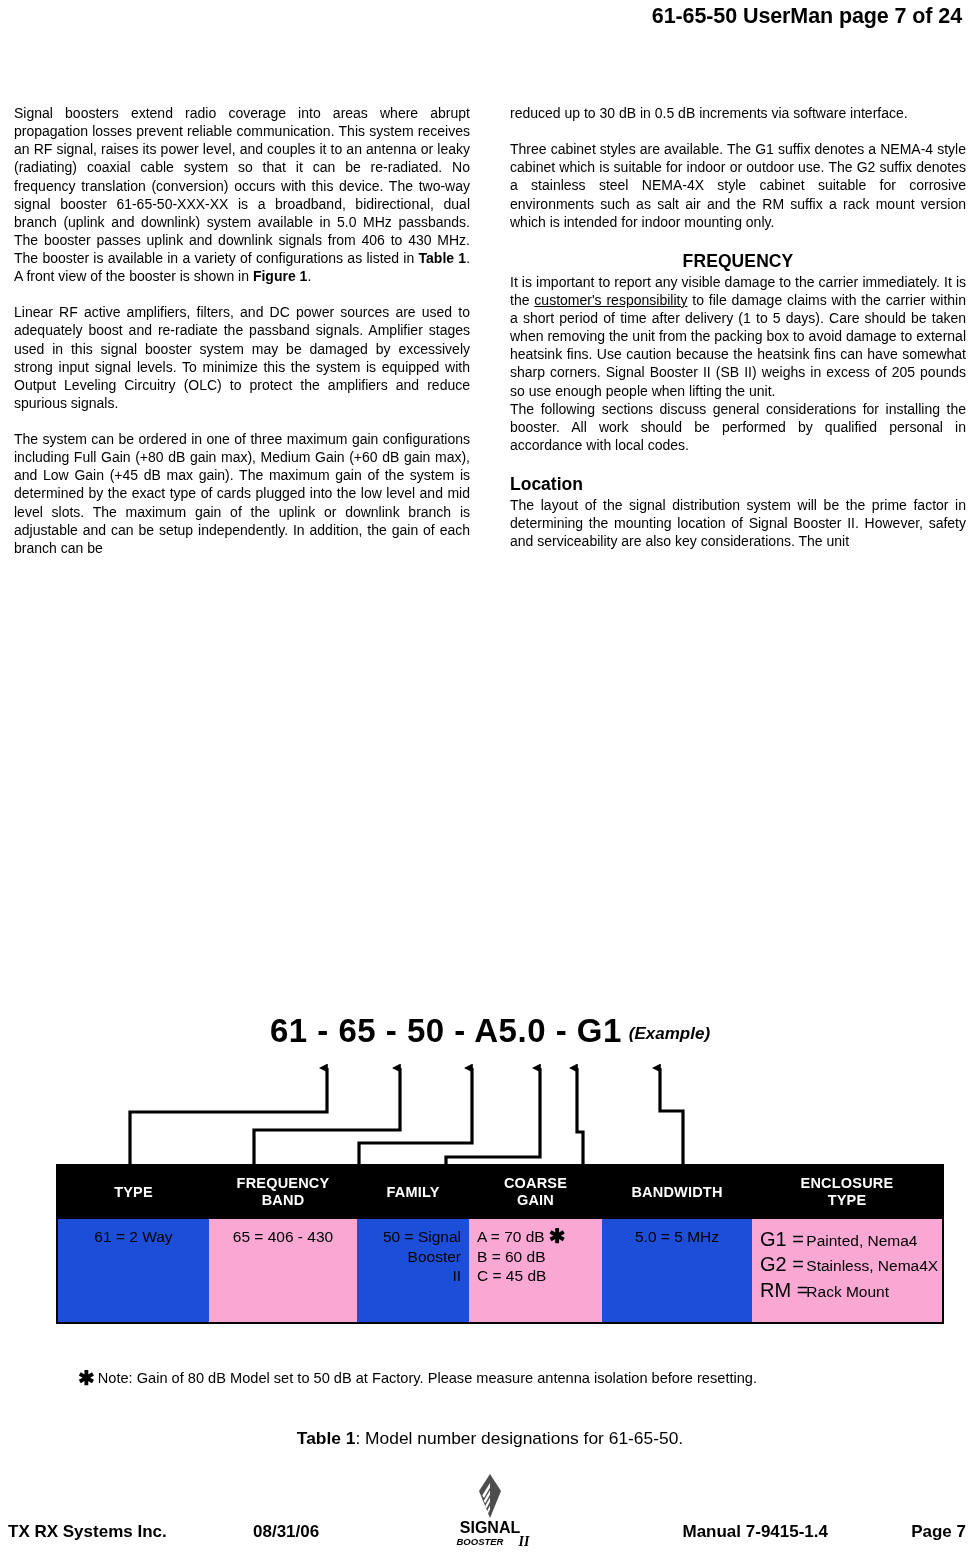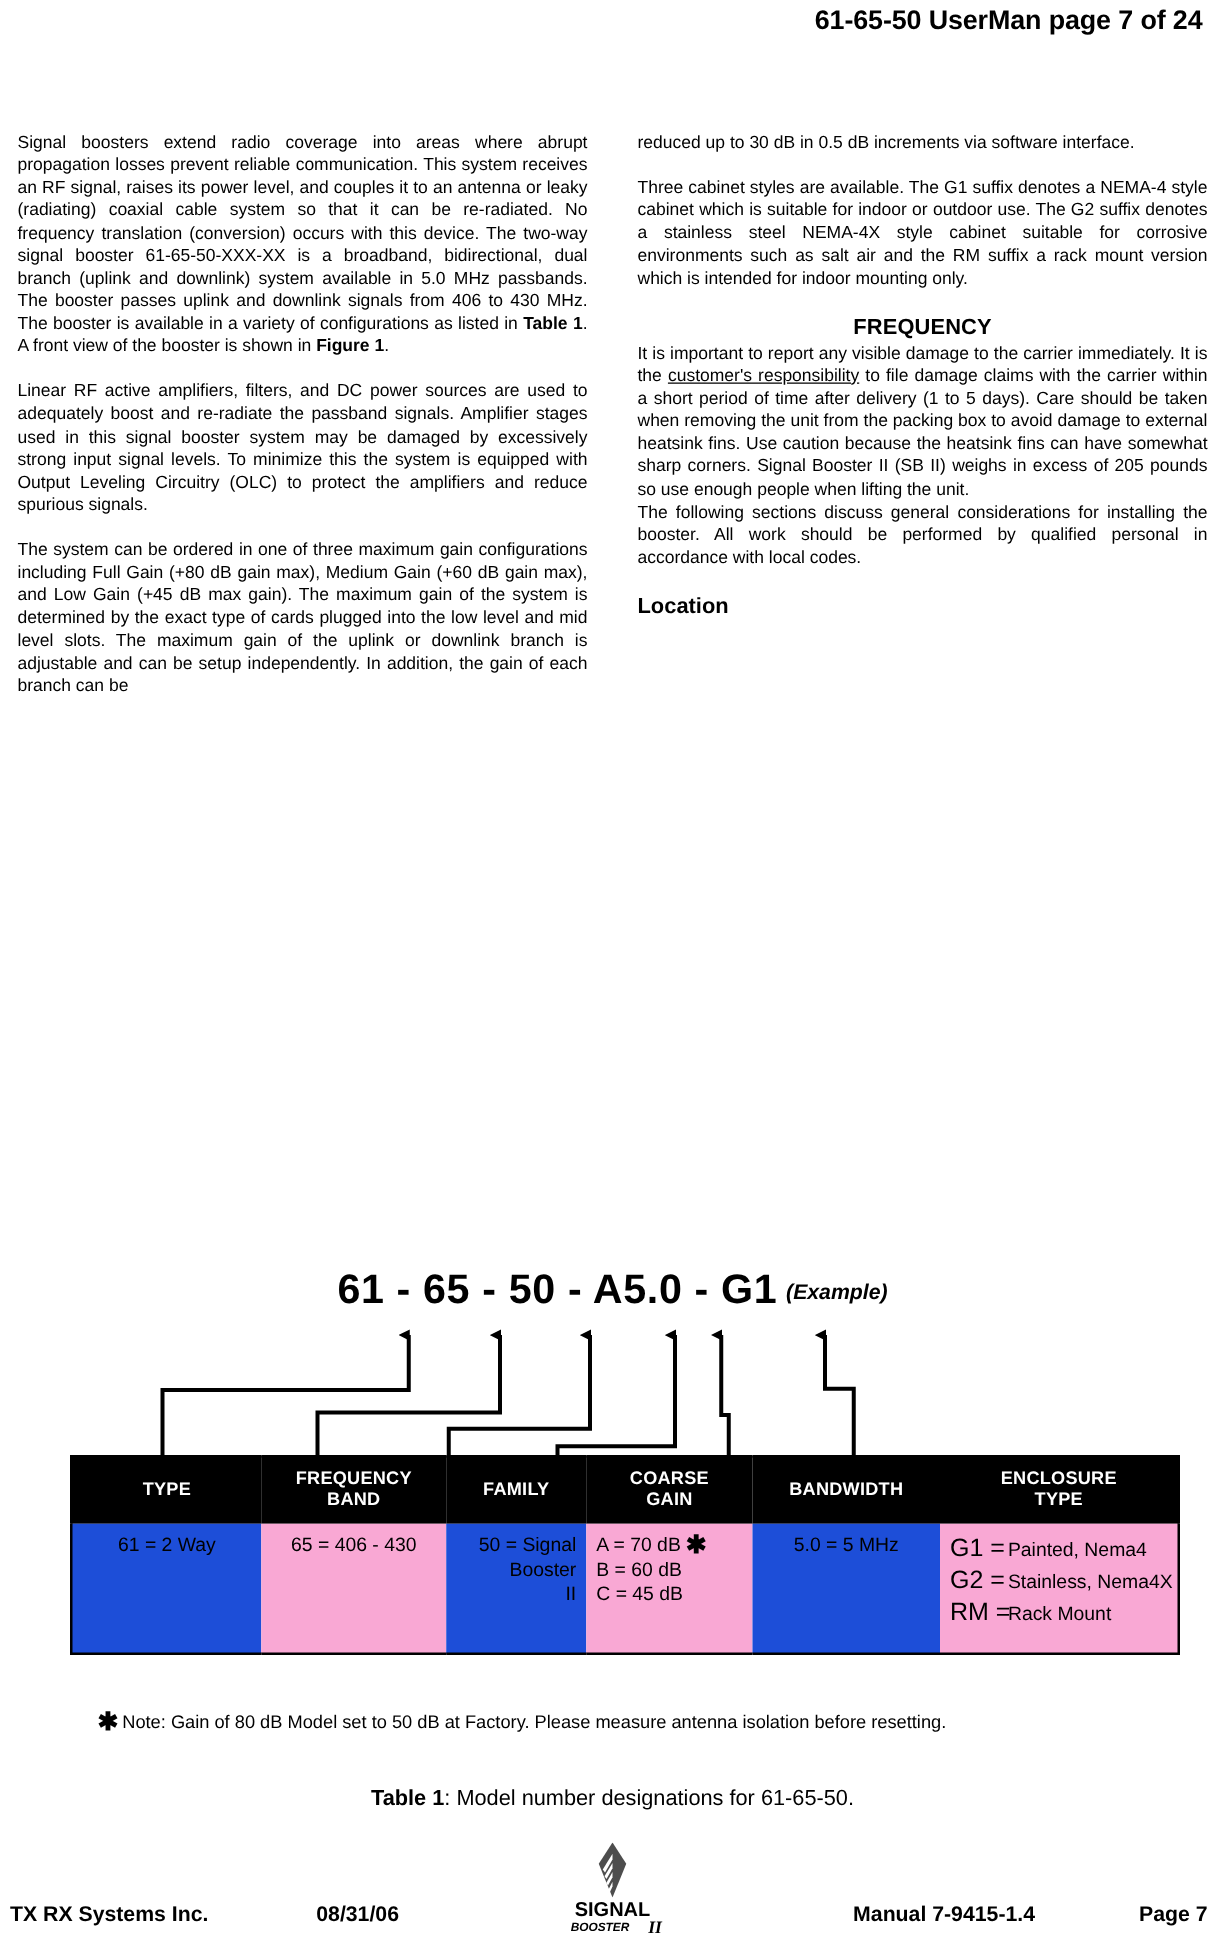--- a/index.html
+++ b/index.html
@@ -202,20 +202,21 @@
     <p class="body tight">reduced up to 30 dB in 0.5 dB increments via software interface.</p>
 
     <p class="body gap">Three cabinet styles are available. The G1 suffix denotes a NEMA-4 style cabinet which is suitable for indoor or outdoor use. The G2 suffix denotes a stainless steel NEMA-4X style cabinet suitable for corrosive environments such as salt air and the RM suffix a rack mount version which is intended for indoor mounting only.</p>
 
     <div class="sec-title head-gap">FREQUENCY</div>
     <p class="body tight"><span>It is important to report any visible damage to the carrier immediately. It is the </span><u class="inline">customer's responsibility</u><span> to file damage claims with the carrier within a short period of time after delivery (1 to 5 days). Care should be taken when removing the unit from the packing box to avoid damage to external heatsink fins. Use caution because the heatsink fins can have somewhat sharp corners. Signal Booster II (SB II) weighs in excess of 205 pounds so use enough people when lifting the unit.</span></p>
 
     <p class="body tight">The following sections discuss general considerations for installing the booster. All work should be performed by qualified personal in accordance with local codes.</p>
 
     <div class="sub-title head-gap">Location</div>
+    <p class="body tight">The layout of the signal distribution system will be the prime factor in determining the mounting location of Signal Booster II. However, safety and serviceability are also key considerations. The unit</p>
   </div>
 </div>
 
 <div class="figure">
 
   <div class="model-line">
     <span class="model-number">61 - 65 - 50 - A5.0 - G1</span><span class="model-example">(Example)</span>
   </div>
 
   <svg class="leaders" viewBox="0 0 980 122" width="980" height="122" xmlns="http://www.w3.org/2000/svg">

